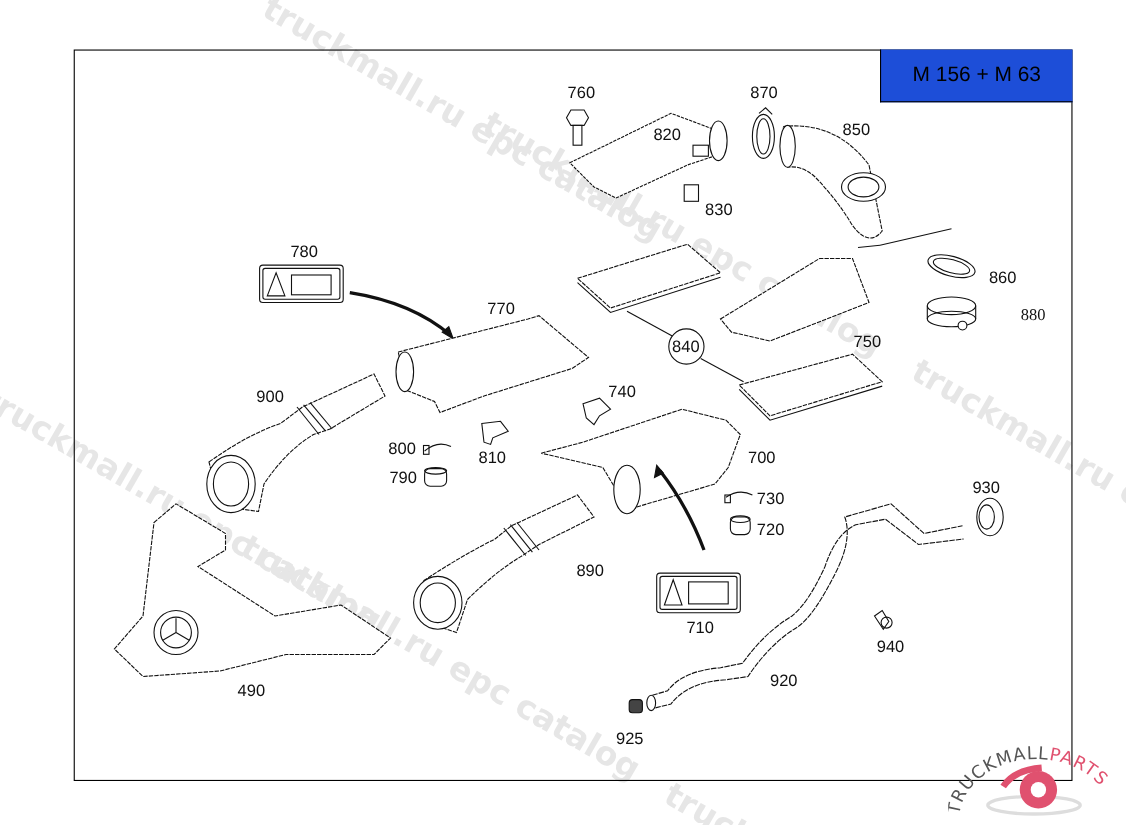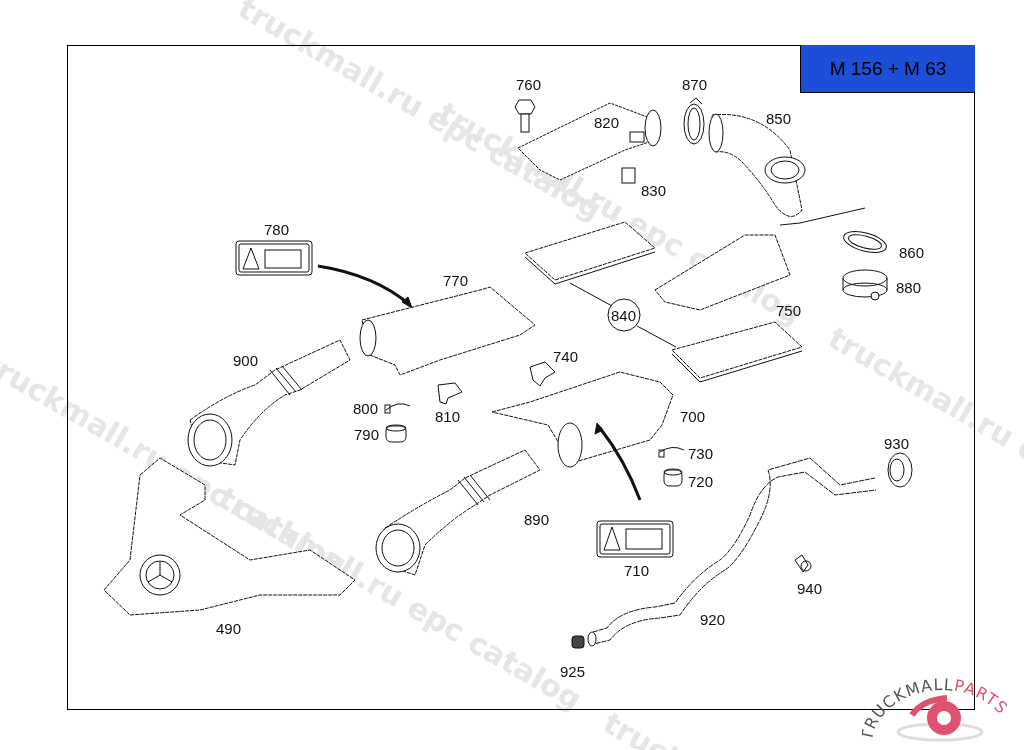--- a/index.html
+++ b/index.html
@@ -181,21 +181,21 @@
 </svg>
 
 <div class="lbl" style="left:516px;top:77px;">760</div>
 <div class="lbl" style="left:594px;top:83px;margin-top:32px;">820</div>
 <div class="lbl" style="left:682px;top:77px;">870</div>
 <div class="lbl" style="left:766px;top:111px;">850</div>
 <div class="lbl" style="left:641px;top:183px;">830</div>
 <div class="lbl" style="left:264px;top:222px;">780</div>
 <div class="lbl" style="left:443px;top:273px;text-align:center;">770</div>
 <div class="lbl" style="left:899px;top:245px;">860</div>
-<div class="lbl" style="left:896px;top:280px;">880</div>
+<div class="lbl" style="left:928px;top:280px;font-family:Liberation Serif, serif;">880</div>
 <div class="lbl" style="left:776px;top:303px;">750</div>
 <div class="lbl" style="left:611px;top:308px;">840</div>
 <div class="lbl" style="left:233px;top:353px;">900</div>
 <div class="lbl" style="left:553px;top:349px;">740</div>
 <div class="lbl" style="left:353px;top:401px;">800</div>
 <div class="lbl" style="left:435px;top:409px;">810</div>
 <div class="lbl" style="left:680px;top:409px;">700</div>
 <div class="lbl" style="left:354px;top:427px;">790</div>
 <div class="lbl" style="left:688px;top:446px;">730</div>
 <div class="lbl" style="left:884px;top:436px;">930</div>

